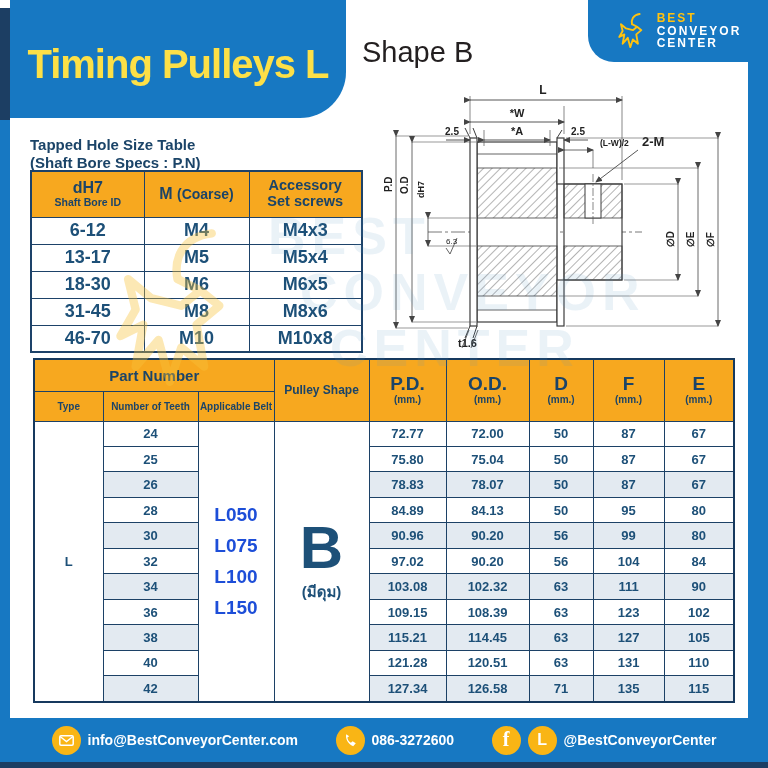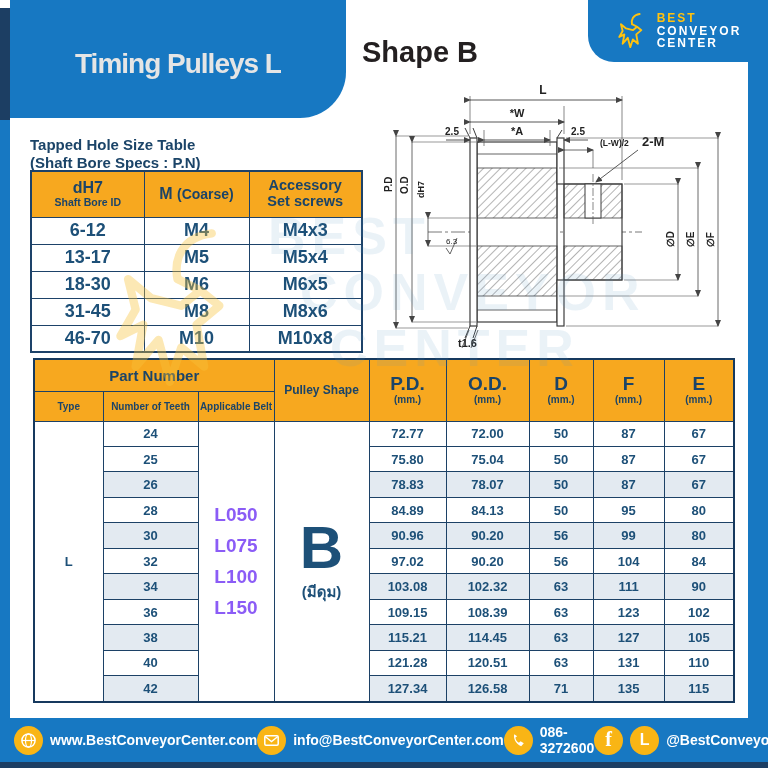--- a/index.html
+++ b/index.html
@@ -8,29 +8,29 @@
 
   
   .left-ribbon-navy { position:absolute; left:0; top:8px; width:10px; height:112px; background:#1c3e63; z-index:1; }
   .left-ribbon { position:absolute; left:0; top:120px; width:10px; height:648px; background:#1778c2; z-index:1; }
   .right-ribbon { position:absolute; left:748px; top:0; width:20px; height:768px; background:#1778c2; z-index:1; }
   .bottom-navy { position:absolute; left:0; top:762px; width:768px; height:6px; background:#1c3e63; z-index:6; }
 
   
   .header-block { position:absolute; left:10px; top:0; width:336px; height:118px; background:#1778c2;
     border-radius:0 0 46px 0; z-index:2; display:flex; align-items:center; justify-content:center; }
-  .page-title { color:#e5e5e5; font-weight:700; font-size:28px; letter-spacing:-1px; padding-top:10px; }
+  .page-title { color:#fde047; font-weight:700; font-size:40px; letter-spacing:-1px; padding-top:10px; }
 
   .logo-block { position:absolute; left:588px; top:0; width:180px; height:62px; background:#1778c2;
     border-radius:0 0 0 26px; z-index:2; display:flex; align-items:center; justify-content:center; gap:8px; }
   .logo-text { line-height:1.04; font-weight:700; font-size:12px; letter-spacing:2px; }
   .logo-text .l1 { color:#ffc20e; }
   .logo-text .l2, .logo-text .l3 { color:#ffffff; }
 
-  .shape-heading { position:absolute; left:362px; top:36px; font-size:29px; font-weight:700; color:#231f20; z-index:2; }
+  .shape-heading { position:absolute; left:362px; top:36px; font-size:29px; font-weight:400; color:#231f20; z-index:2; }
 
   
   .tapped-title { position:absolute; left:30px; top:136px; font-size:15px; font-weight:700; color:#1b4468; line-height:1.2; z-index:2; }
   .tapped-table { position:absolute; left:30px; top:170px; width:331px; height:181px; border-collapse:collapse;
     table-layout:fixed; z-index:2; border:2px solid #1d4269; }
   .tapped-table th, .tapped-table td { border:1.6px solid #1d4269; text-align:center; vertical-align:middle; }
   .tapped-table thead tr { height:46px; }
   .tapped-table thead th { background:#f7a81f; color:#1b4468; }
   .tapped-table tbody td { height:27px; color:#1d5078; font-weight:700; font-size:18px; background:#fff; }
   .th-main { font-size:16px; font-weight:700; display:block; line-height:1.05; }
@@ -48,21 +48,21 @@
   .main-table .hrow2 { height:30px; }
   .pn-label { font-size:15px; font-weight:700; }
   .sub-h { font-size:10px; font-weight:700; }
   .shape-h { font-size:12px; font-weight:700; }
   .dim-main { font-size:19px; font-weight:700; line-height:1; display:block; }
   .dim-sub { font-size:10px; font-weight:700; line-height:1.3; display:block; }
   .main-table tbody td { color:#1d5078; font-weight:700; font-size:13px; background:#fff; }
   .main-table tbody tr.striped td { background:#e3eaf1; }
   .type-cell { font-size:74px; font-weight:700; color:#1d5078; background:#fff !important; }
   .belt-cell { background:#fff !important; }
-  .belt-cell div { font-size:19px; font-weight:700; color:#8b5cf6; margin:9px 0; }
+  .belt-cell div { font-size:19px; font-weight:700; color:#1d4ed8; margin:9px 0; }
   .shape-cell { background:#fff !important; }
   .big-b { font-size:60px; font-weight:700; color:#1d5078; line-height:1; }
   .shape-note { font-size:15px; font-weight:700; color:#1d5078; margin-top:2px; }
 
   
   .footer-bar { position:absolute; left:0; top:718px; width:768px; height:44px; background:#1778c2; z-index:5;
     display:flex; align-items:center; justify-content:space-evenly; padding:0 14px; }
   .f-item { display:flex; align-items:center; gap:7px; color:#ffffff; font-weight:700; font-size:14px; }
   .f-circle { width:29px; height:29px; border-radius:50%; background:#f9b515; display:flex; align-items:center; justify-content:center; flex:0 0 auto; }
   .fb-glyph { font-family:"Liberation Serif", serif; font-weight:700; font-size:20px; color:#fff; margin-top:-2px; }
@@ -402,30 +402,20 @@
 
   <svg class="wm wm-goat" style="left:95px; top:222px;" width="165" height="175" viewBox="0 0 40 46">
     <path d="M29,3 C21,4 19,10 20,15" fill="none" stroke="#f8c33c" stroke-width="2.2" stroke-linecap="round"></path>
     <path d="M20,15 L26,18 L21,22 L13,20 L7,15 L9,23 L5,30 L11,27 L9,38 L15,31 L18,42 L21,33 L27,38 L25,27 L31,22 L26,18" fill="none" stroke="#f8c33c" stroke-width="2.2" stroke-linejoin="round"></path>
   </svg>
   <div class="wm wm-brand" style="left:268px; top:206px;">BEST</div>
   <div class="wm wm-brand" style="left:300px; top:262px;">CONVEYOR</div>
   <div class="wm wm-brand" style="left:330px; top:318px;">CENTER</div>
 
   <div class="footer-bar">
-    <div class="f-item">
-      <span class="f-circle">
-        <svg width="17" height="17" viewBox="0 0 17 17">
-          <circle cx="8.5" cy="8.5" r="6.6" fill="none" stroke="#fff" stroke-width="1.5"></circle>
-          <ellipse cx="8.5" cy="8.5" rx="3" ry="6.6" fill="none" stroke="#fff" stroke-width="1.2"></ellipse>
-          <line x1="2" y1="8.5" x2="15" y2="8.5" stroke="#fff" stroke-width="1.2"></line>
-        </svg>
-      </span>
-      <span>www.BestConveyorCenter.com</span>
-    </div>
     <div class="f-item">
       <span class="f-circle">
         <svg width="17" height="17" viewBox="0 0 17 17">
           <rect x="1.8" y="3.8" width="13.4" height="9.4" rx="1.2" fill="none" stroke="#fff" stroke-width="1.5"></rect>
           <path d="M2.4,4.8 L8.5,9.6 L14.6,4.8" fill="none" stroke="#fff" stroke-width="1.4"></path>
         </svg>
       </span>
       <span>info@BestConveyorCenter.com</span>
     </div>
     <div class="f-item">

